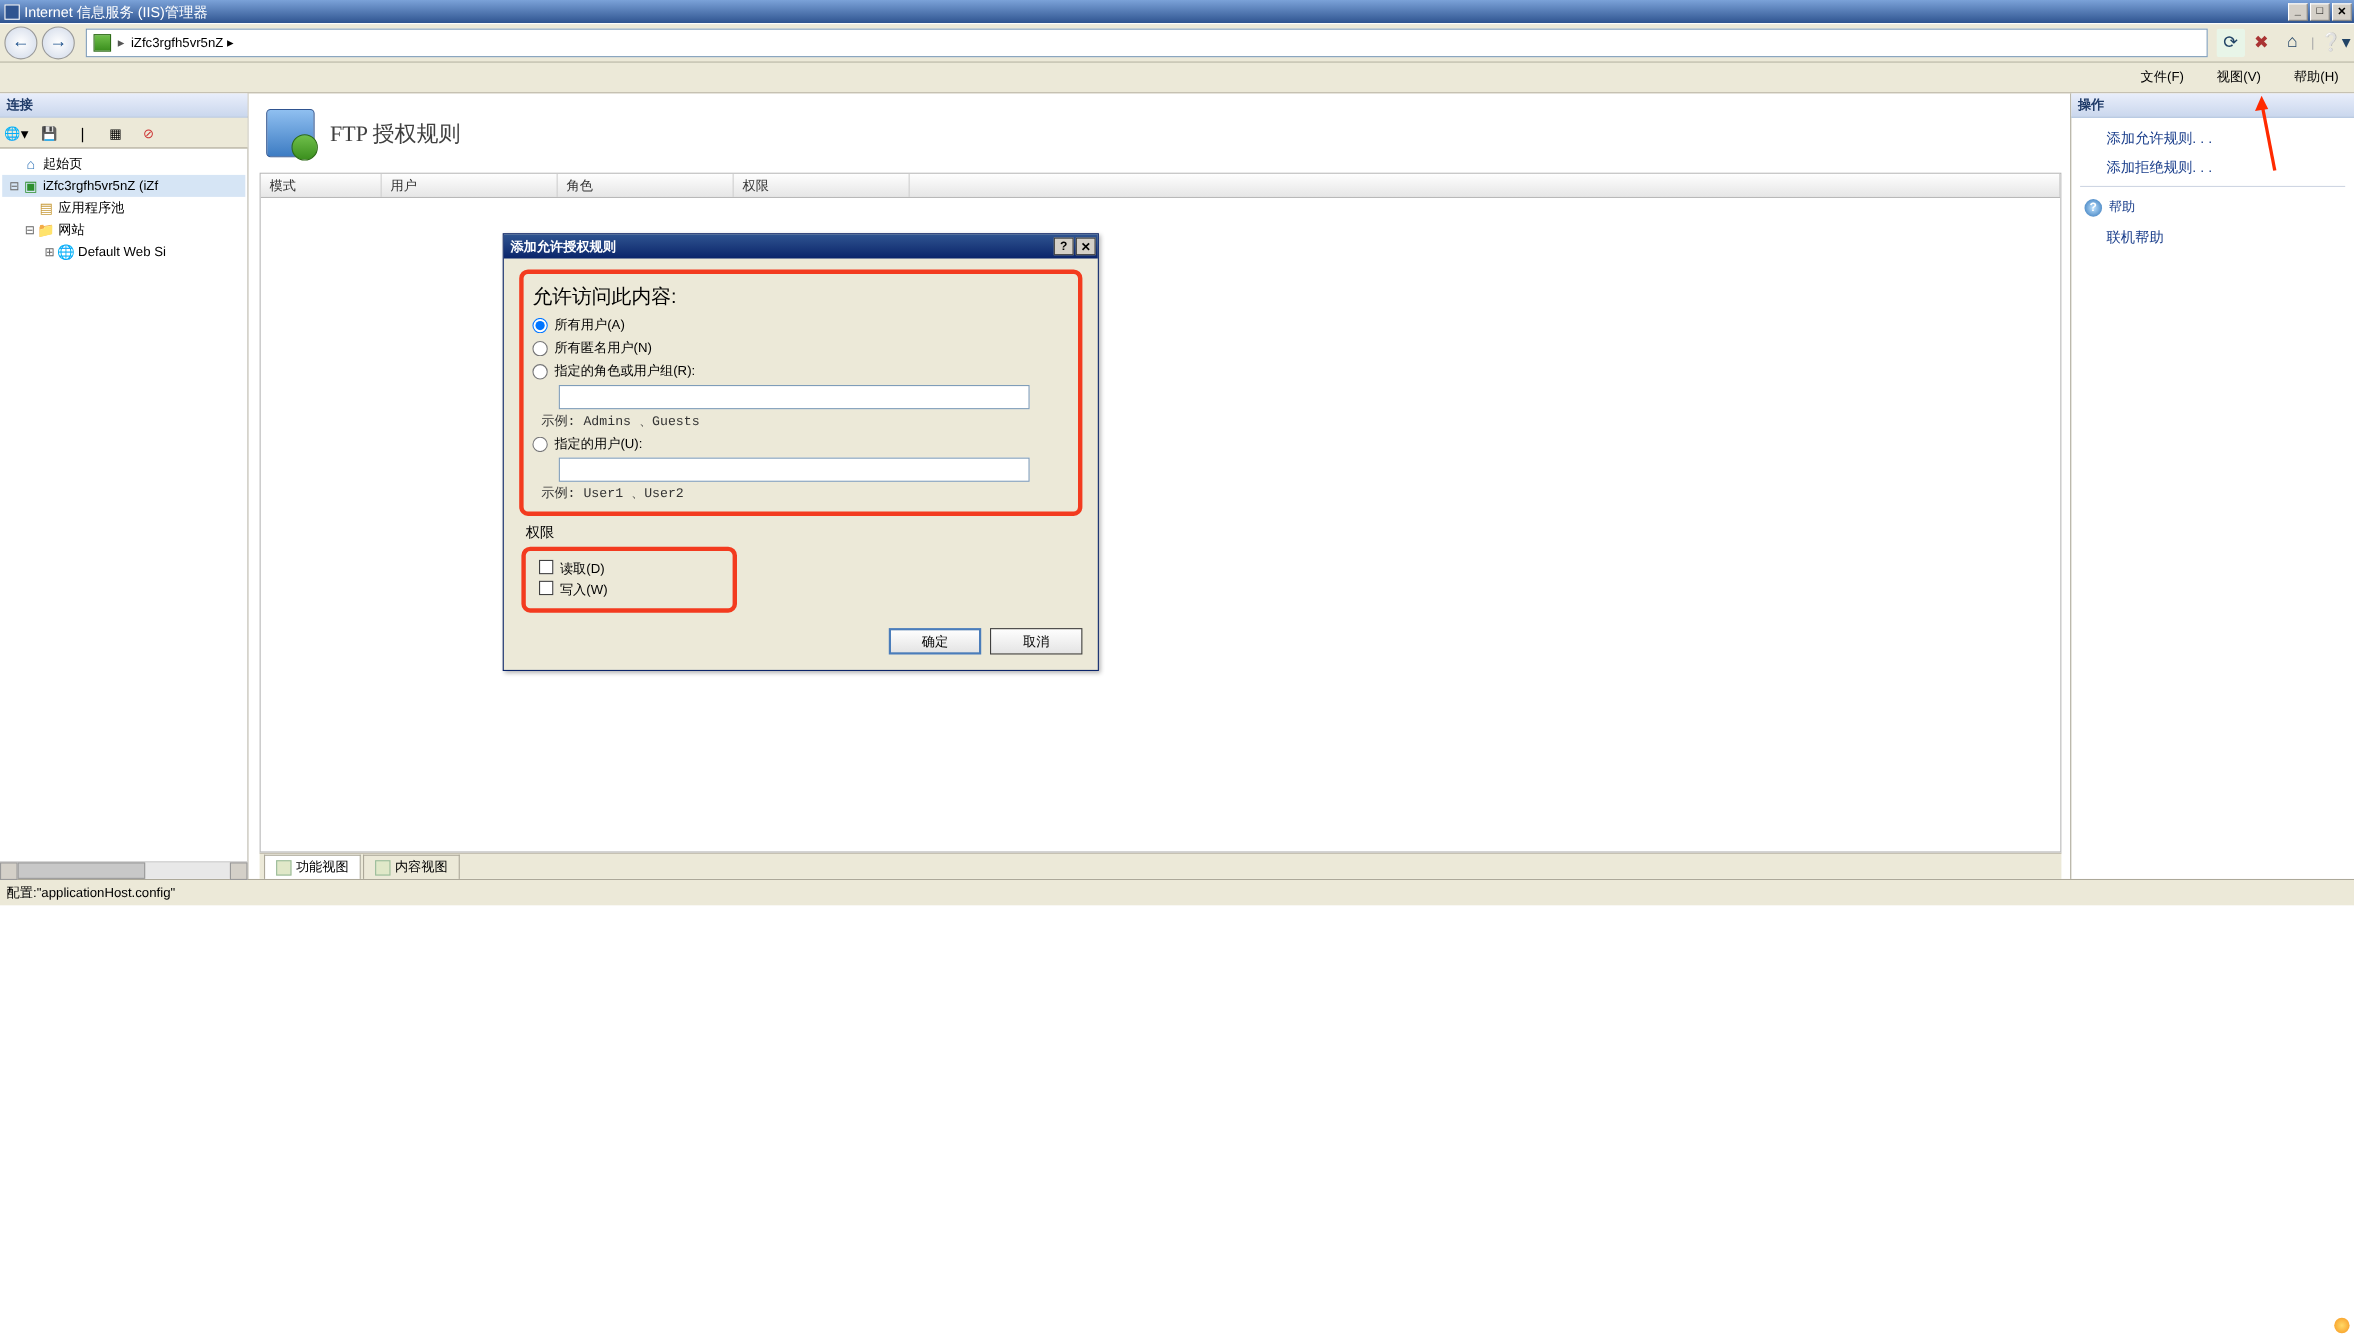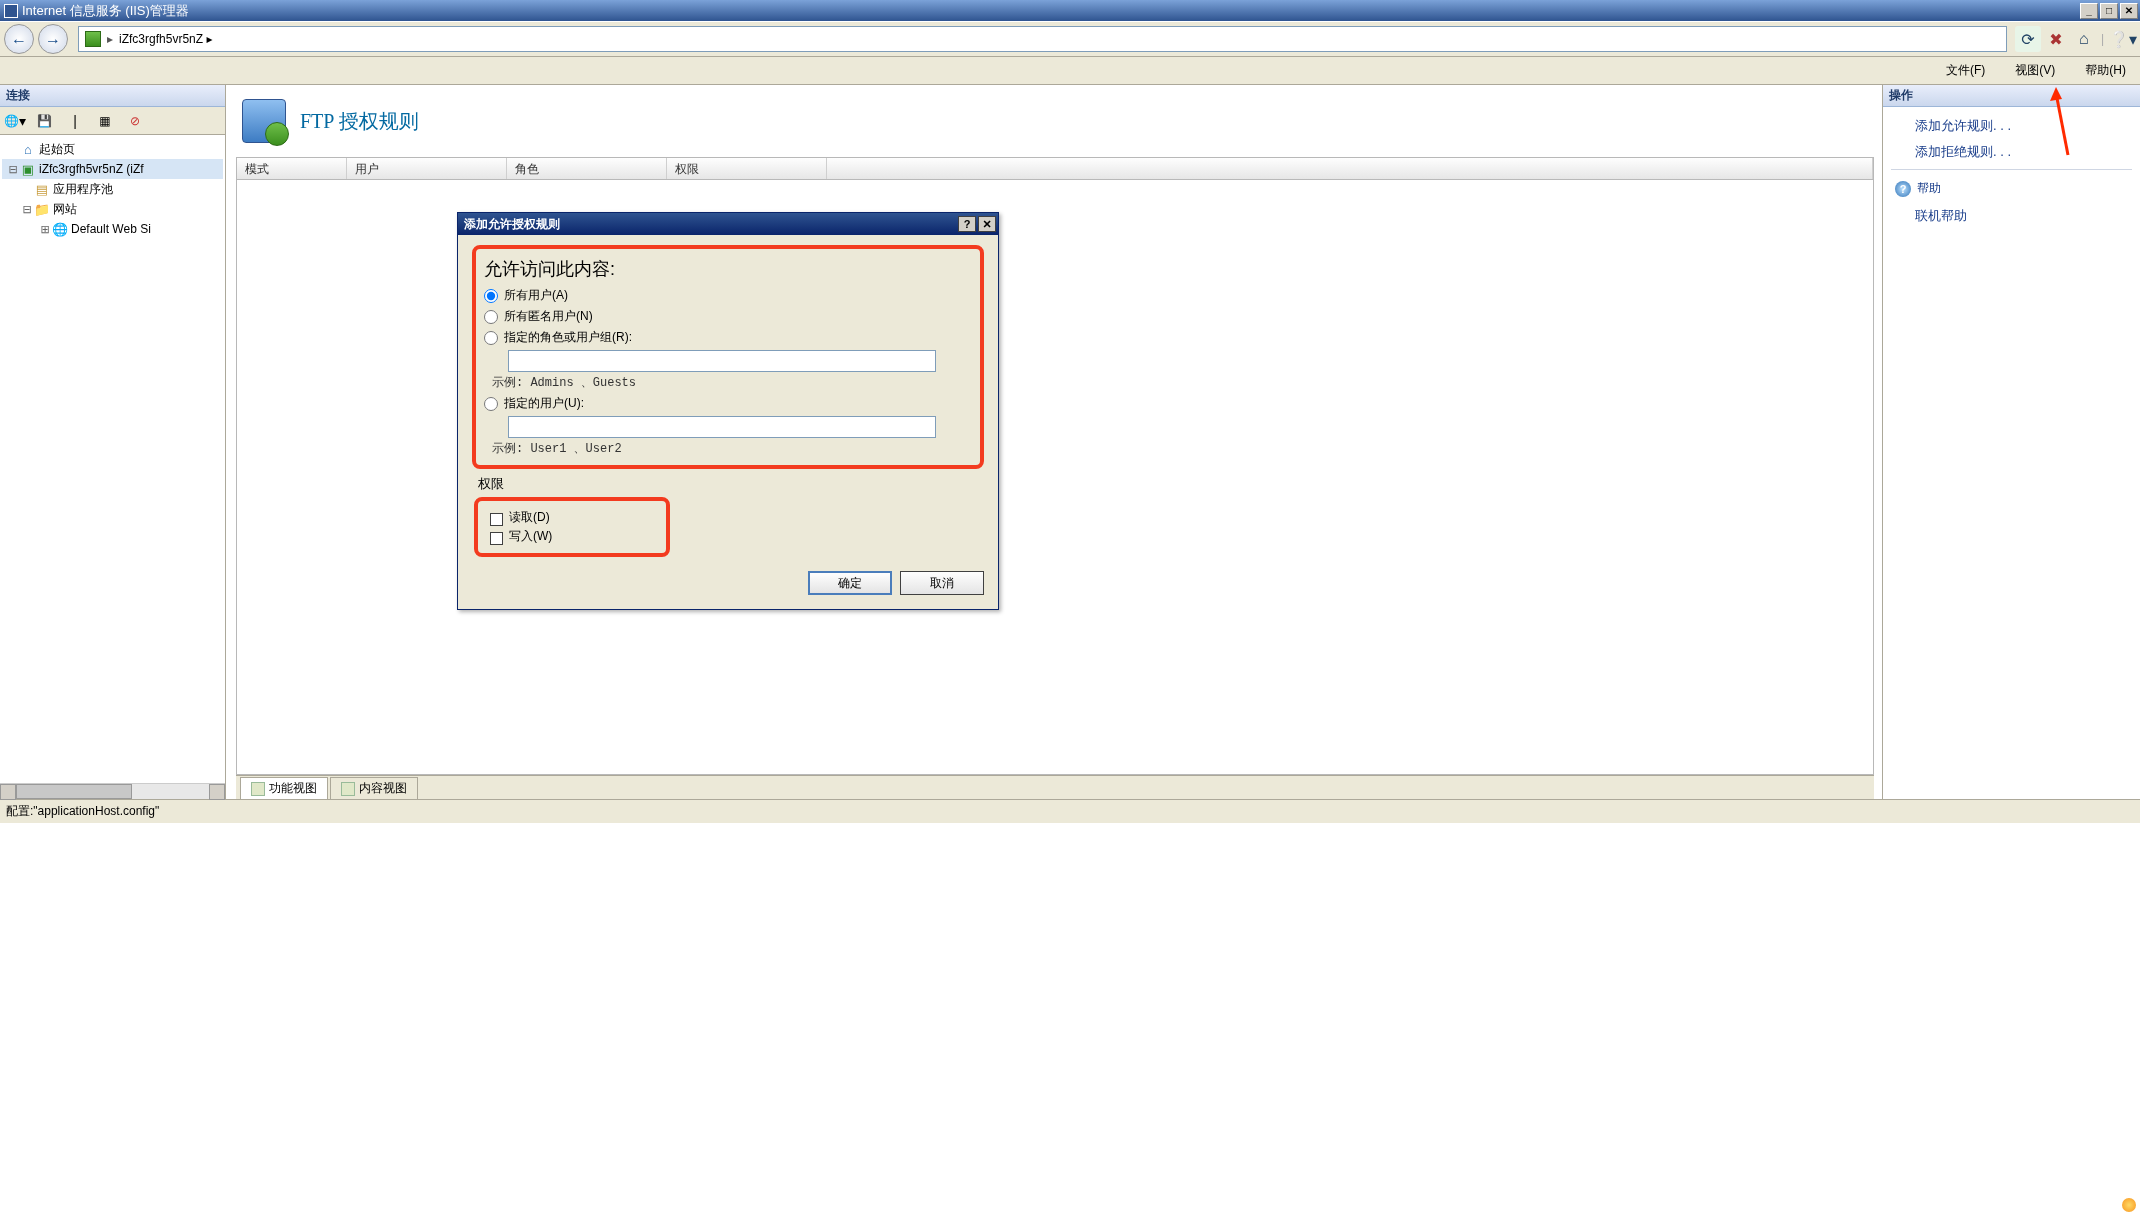--- a/index.html
+++ b/index.html
@@ -31,40 +31,40 @@
 .tree-row { display:flex; align-items:center; height:20px; white-space:nowrap; padding-left:4px; }
 .tree-row .tw { width:14px; display:inline-flex; justify-content:center; color:#666; font-size:11px; }
 .tree-row .tic { width:16px; height:16px; display:inline-flex; align-items:center; justify-content:center; margin-right:3px; font-size:13px; }
 .tree-row.sel { background:#d6e5f5; }
 .tree .ind1 { padding-left:18px; } .tree .ind2 { padding-left:36px; }
 
 .center { flex:1; background:#fff; padding:10px 8px 0 10px; display:flex; flex-direction:column; }
 .pagehead { display:flex; align-items:center; gap:14px; padding:4px 0 14px 6px; }
 .pagehead .big { width:44px; height:44px; background:linear-gradient(#8fbff0,#3d7cc3); border:1px solid #2f5490; border-radius:4px; position:relative; }
 .pagehead .big:after { content:""; position:absolute; right:-4px; bottom:-4px; width:22px; height:22px; background:linear-gradient(#6fbf4a,#3b8f1e); border:1px solid #2d6b17; border-radius:50%; }
-.pagehead h2 { font-size:20px; font-weight:normal; font-family:"SimSun"; color:#0369a1; }
+.pagehead h2 { font-size:20px; font-weight:normal; font-family:"SimSun"; color:#404040; }
 .gridwrap { flex:1; border:1px solid #b8b8b8; background:#fff; position:relative; overflow:hidden; }
 .ghdr { height:22px; background:linear-gradient(#fefefe,#e6e6e6); border-bottom:1px solid #b8b8b8; display:flex; }
 .ghdr div { border-right:1px solid #cfcfcf; padding:3px 8px; color:#333; }
 .gh1{width:110px}.gh2{width:160px}.gh3{width:160px}.gh4{width:160px}.gh5{flex:1}
 
 .dialog { position:absolute; left:220px; top:54px; width:542px; background:#ece9d8; border:1px solid #0a246a; box-shadow:2px 2px 4px rgba(0,0,0,.3); }
 .dlg-title { height:22px; background:linear-gradient(#2f5490,#0a246a); color:#fff; display:flex; align-items:center; padding:0 2px 0 6px; font-size:13px; }
 .dlg-title span.t { flex:1; font-weight:bold; }
 .dlg-title .dbtn { width:18px; height:16px; background:#d4d0c8; border:1px solid #404040; margin-left:2px; display:flex; align-items:center; justify-content:center; color:#000; font-size:11px; font-weight:bold; }
 .dlg-body { padding:10px 14px 14px 14px; }
 .redbox1 { border:4px solid #f33b1f; border-radius:8px; padding:8px 10px 8px 8px; margin-bottom:6px; }
 .lbl { margin-bottom:6px; font-size:18px; }
 .optrow { display:flex; align-items:center; margin:4px 0; font-size:13px; gap:6px; }
 .optrow input[type=radio]{ width:14px; height:14px; }
 .txtin { width:428px; height:22px; border:1px solid #7f9db9; background:#fff; margin:2px 0 2px 24px; display:block; }
 .hint { margin-left:8px; color:#333; font-size:12px; font-family:"Courier New",monospace; }
 .seclbl { margin:6px 0 4px 6px; font-size:13px; }
 .redbox2 { border:4px solid #f33b1f; border-radius:8px; padding:6px 12px; width:196px; margin-left:2px; }
-.chkrow { display:flex; align-items:flex-end; gap:6px; font-size:13px; margin:2px 0; }
+.chkrow { display:flex; align-items:flex-start; gap:6px; font-size:13px; margin:2px 0; }
 .chkrow .fakechk { width:13px; height:13px; border:1px solid #404040; background:#fff; display:inline-block; }
 .dlg-buttons { display:flex; justify-content:flex-end; gap:8px; margin-top:14px; }
 .btn { width:84px; height:24px; border:1px solid #404040; background:linear-gradient(#fefefe,#e4e4e4); display:flex; align-items:center; justify-content:center; font-size:12px; }
 .btn.def { border:2px solid #4a7dbb; }
 
 .viewtabs { height:24px; background:#ece9d8; border-top:1px solid #aca899; display:flex; align-items:flex-end; padding-left:4px; gap:2px; }
 .vtab { height:22px; padding:2px 10px; background:#fff; border:1px solid #aca899; border-bottom:none; display:flex; align-items:center; gap:4px; font-size:12px; }
 .vtab .vi { width:14px; height:14px; background:#e0e8c8; border:1px solid #9b9; display:inline-block; }
 .vtab.inact { background:#ece9d8; }
 

